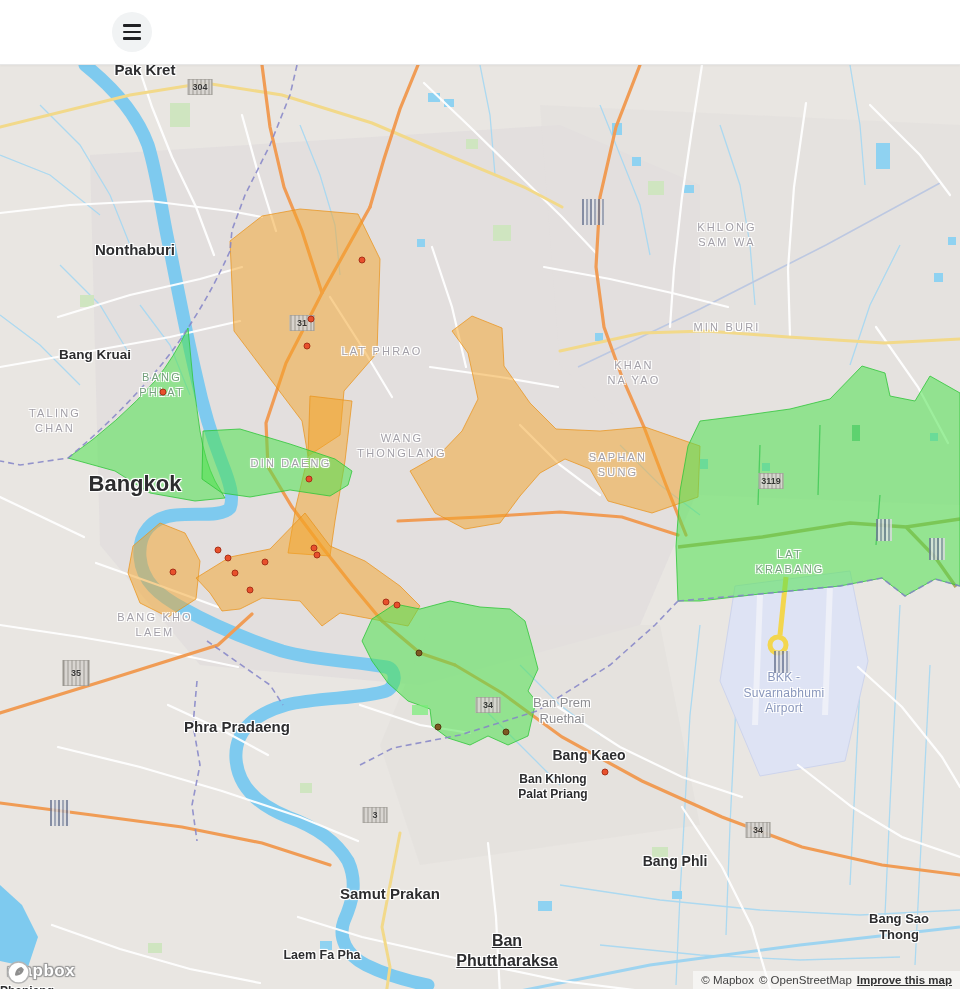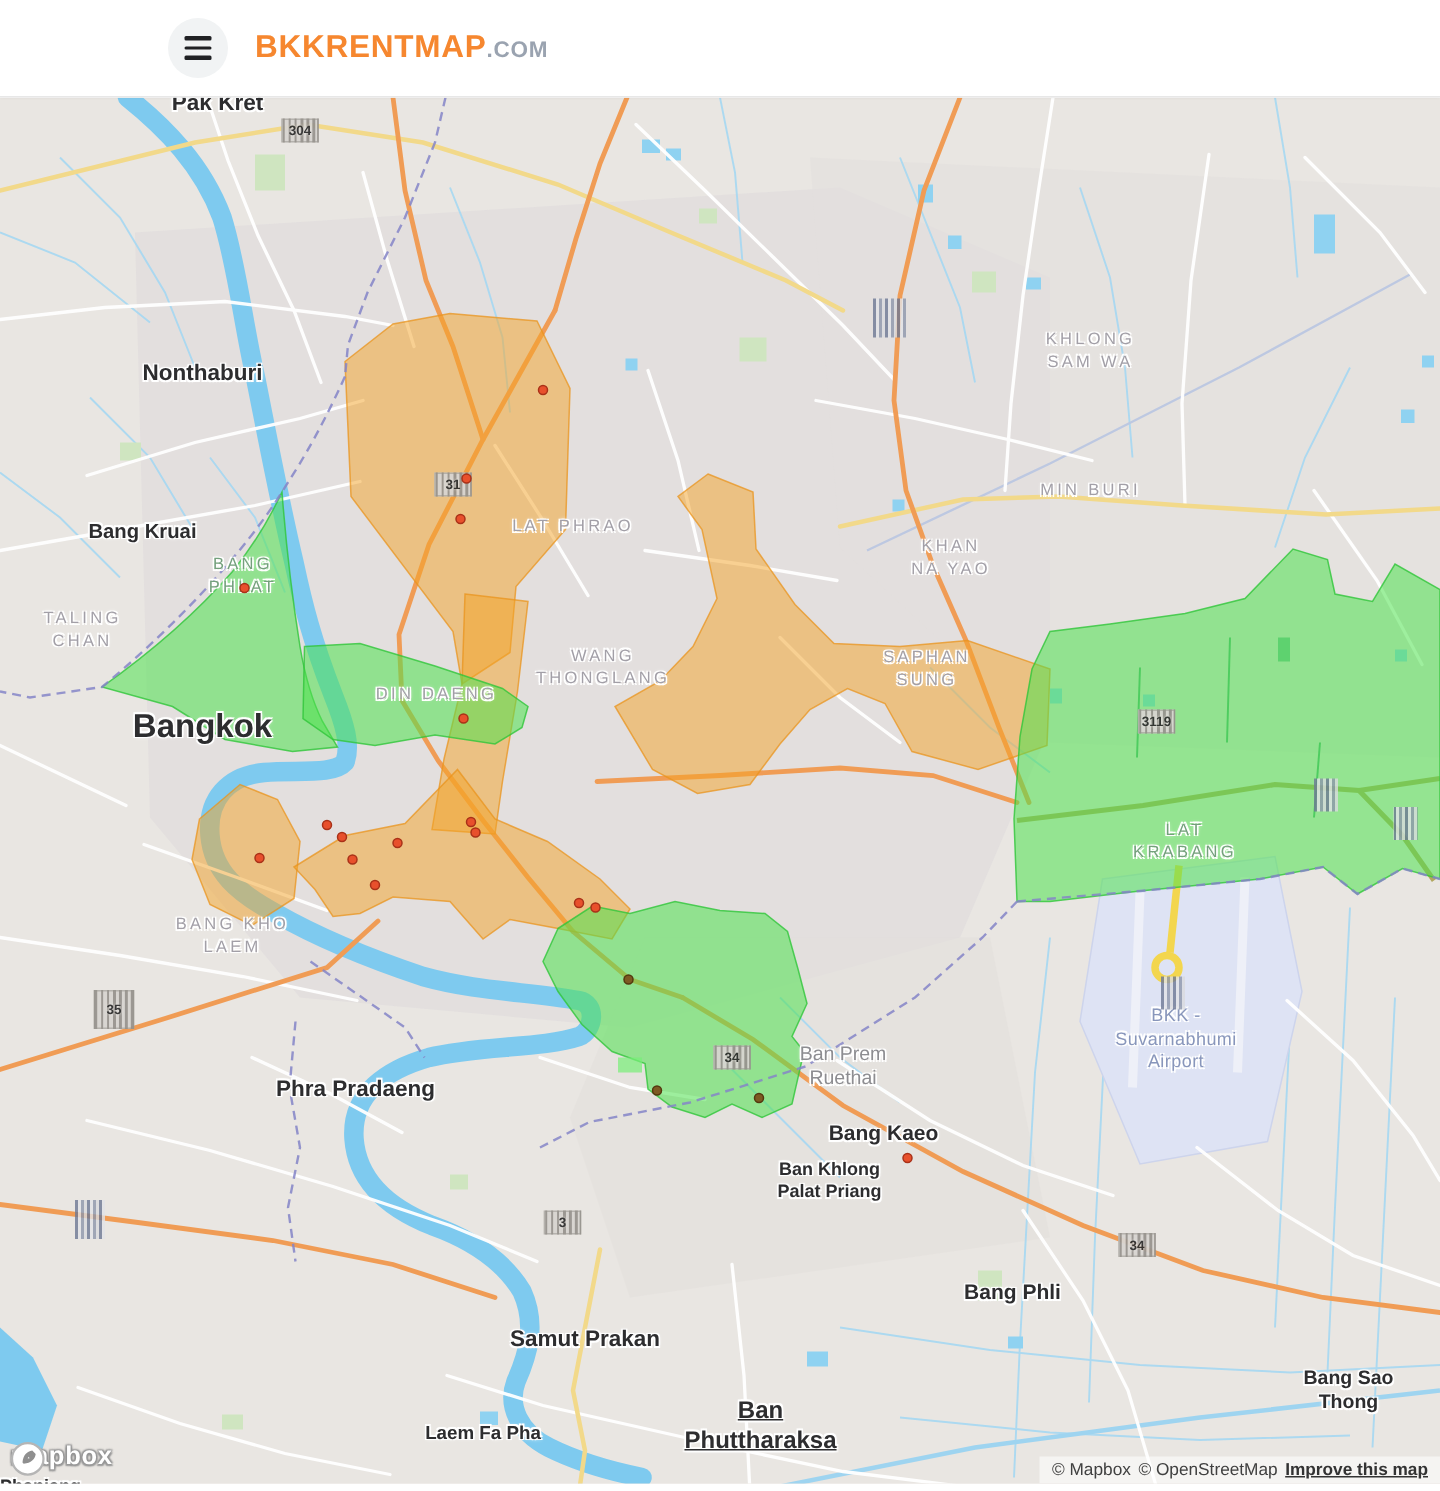--- a/index.html
+++ b/index.html
@@ -45,24 +45,20 @@
 </style>
 </head>
 <body>
 
 <div id="header">
   <button id="menu-btn" aria-label="menu">
     <span></span>
     <span></span>
     <span></span>
   </button>
-  <div id="logo">
-    <span class="brand">BKKRENTMAP</span>
-    <span class="tld">.COM</span>
-  </div>
 </div>
 
 <div id="map">
   <svg width="960" height="930" viewBox="0 0 960 930">
 
     <rect x="0" y="0" width="960" height="930" fill="#e9e6e2"></rect>
     <path d="M90,90 L560,60 L700,120 L700,420 L640,560 L420,620 L200,600 L100,480 Z" fill="#dfdcdd" opacity="0.7"></path>
     <path d="M540,40 L960,60 L960,440 L700,430 L560,300 Z" fill="#e3e0de" opacity="0.6"></path>
     <path d="M430,560 L660,560 L700,760 L420,800 L380,680 Z" fill="#e2dfdc" opacity="0.6"></path>
 
@@ -235,21 +231,21 @@
       <div class="map-label city" style="left: 553px; top: 722px; font-size: 12px;">Ban Khlong
 Palat Priang</div>
       <div class="map-label city muted" style="left: 562px; top: 646px; font-size: 13px;">Ban Prem
 Ruethai</div>
       <div class="map-label city" style="left: 27px; top: 926px; font-size: 12px;">Phaniang</div>
       <div class="map-label district" style="left: 727px; top: 170px;">KHLONG
 SAM WA</div>
       <div class="map-label district" style="left: 727px; top: 263px;">MIN BURI</div>
       <div class="map-label district" style="left: 634px; top: 308px;">KHAN
 NA YAO</div>
-      <div class="map-label district" style="left: 618px; top: 382px;">SAPHAN
+      <div class="map-label district" style="left: 618px; top: 400px;">SAPHAN
 SUNG</div>
       <div class="map-label district" style="left: 55px; top: 356px;">TALING
 CHAN</div>
       <div class="map-label district" style="left: 382px; top: 287px;">LAT PHRAO</div>
       <div class="map-label district" style="left: 402px; top: 381px;">WANG
 THONGLANG</div>
       <div class="map-label district" style="left: 291px; top: 399px;">DIN DAENG</div>
       <div class="map-label district on-green" style="left: 162px; top: 320px;">BANG
 PHLAT</div>
       <div class="map-label district" style="left: 155px; top: 560px;">BANG KHO

